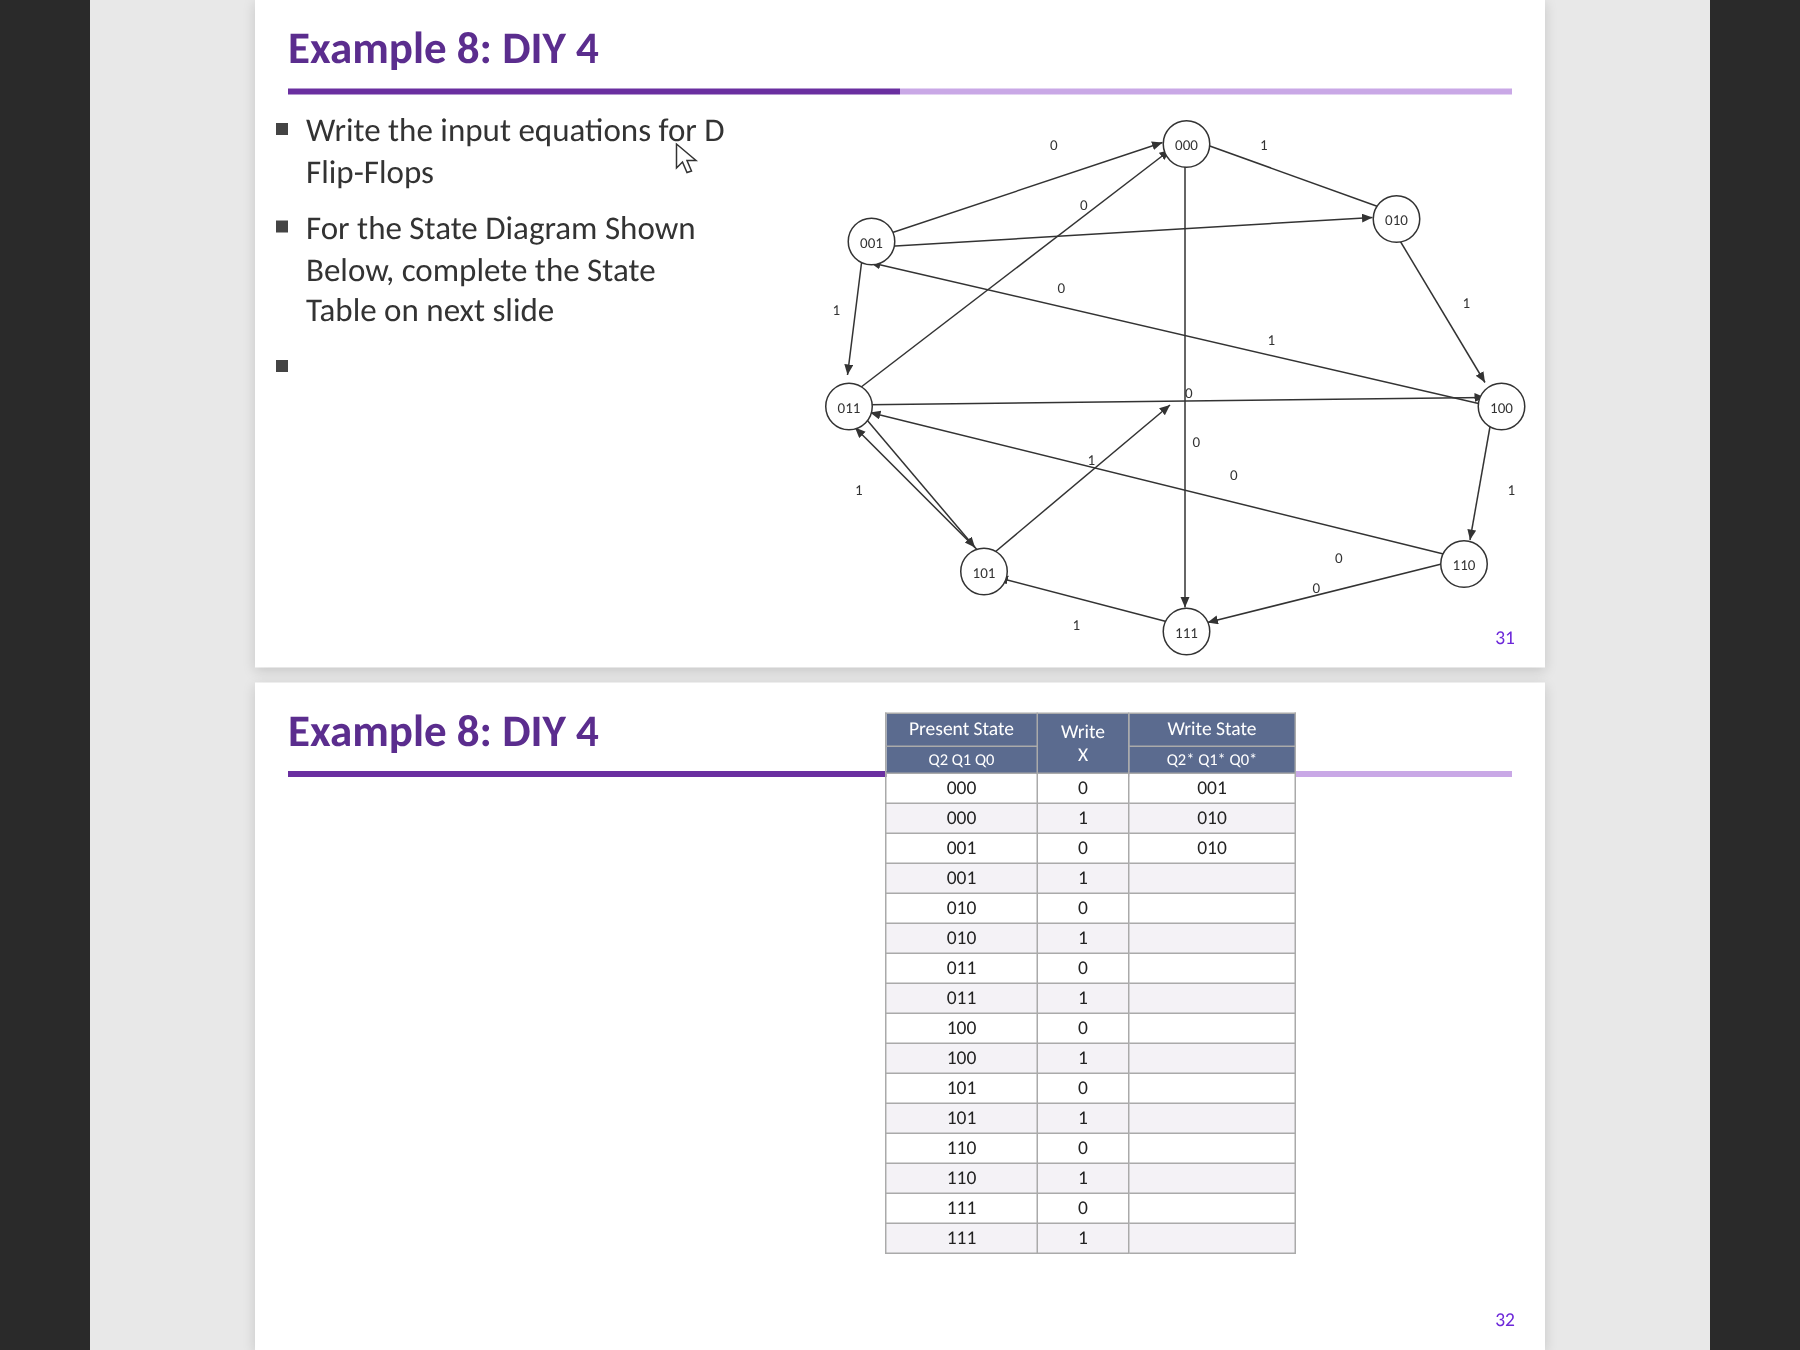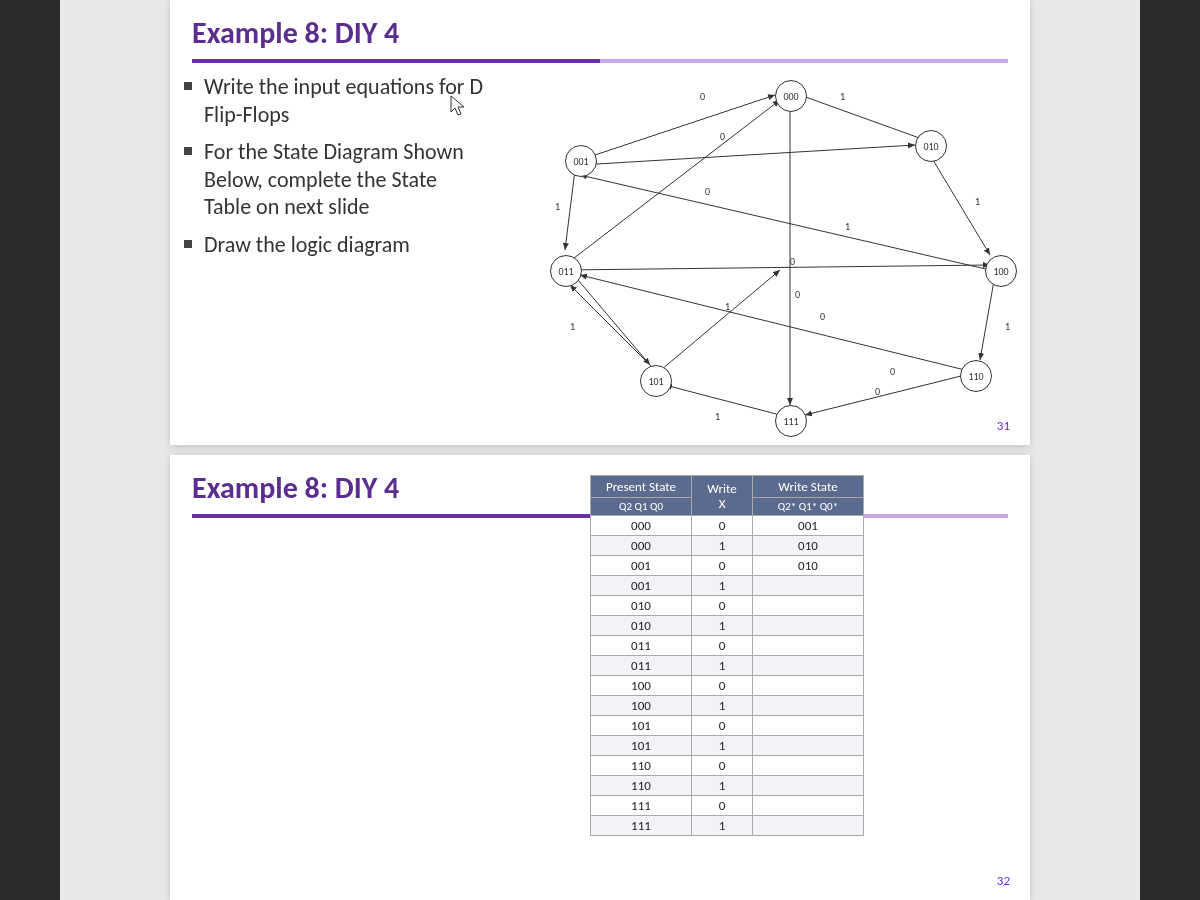--- a/index.html
+++ b/index.html
@@ -160,21 +160,20 @@
       <div class="bullet">
         <div class="sq"></div>
         <div>Write the input equations for D Flip-Flops</div>
       </div>
       <div class="bullet">
         <div class="sq"></div>
         <div>For the State Diagram Shown Below, complete the State Table on next slide</div>
       </div>
       <div class="bullet">
         <div class="sq"></div>
-        <div>Draw the logic diagram</div>
       </div>
     </div>
 
     <div class="cursor">
       <svg viewBox="0 0 16 22">
           <path d="M1 1 L1 17 L5 13 L8 20 L11 19 L8 12 L14 12 Z" fill="#fff" stroke="#333" stroke-width="1"></path>
         </svg>
     </div>
 
     <div class="diagram">

